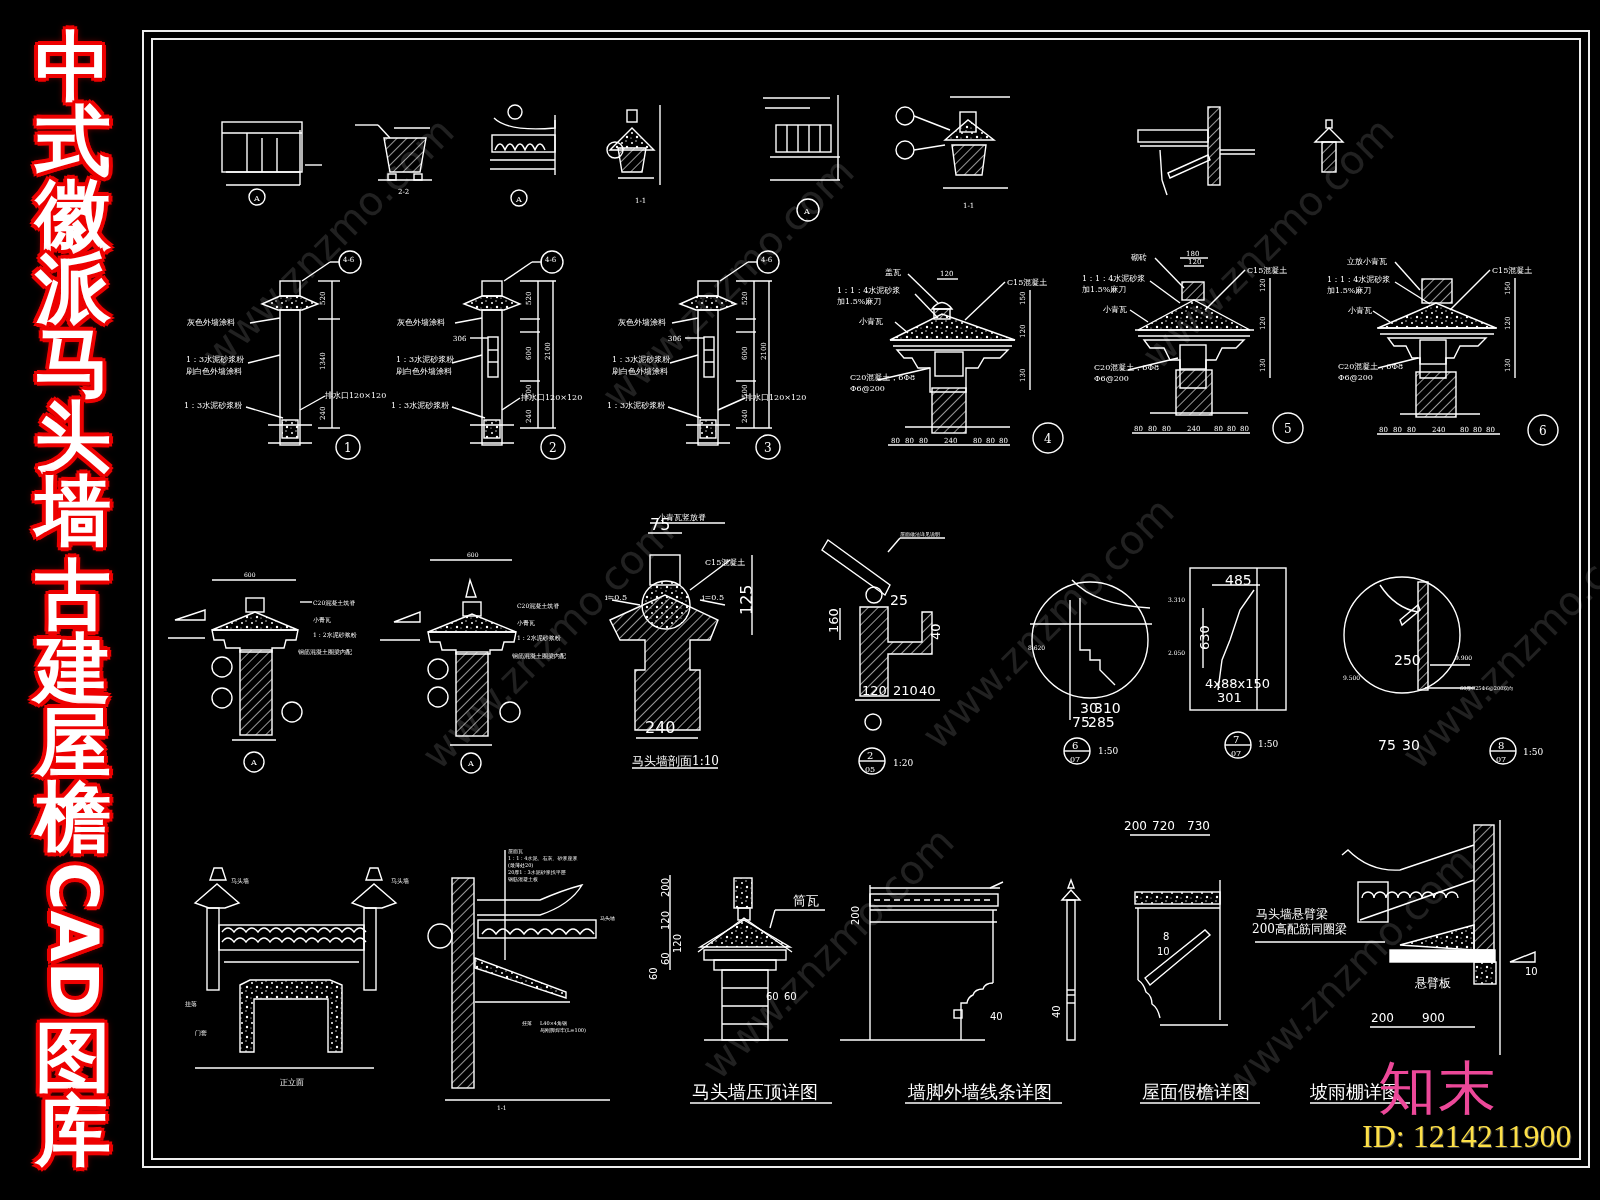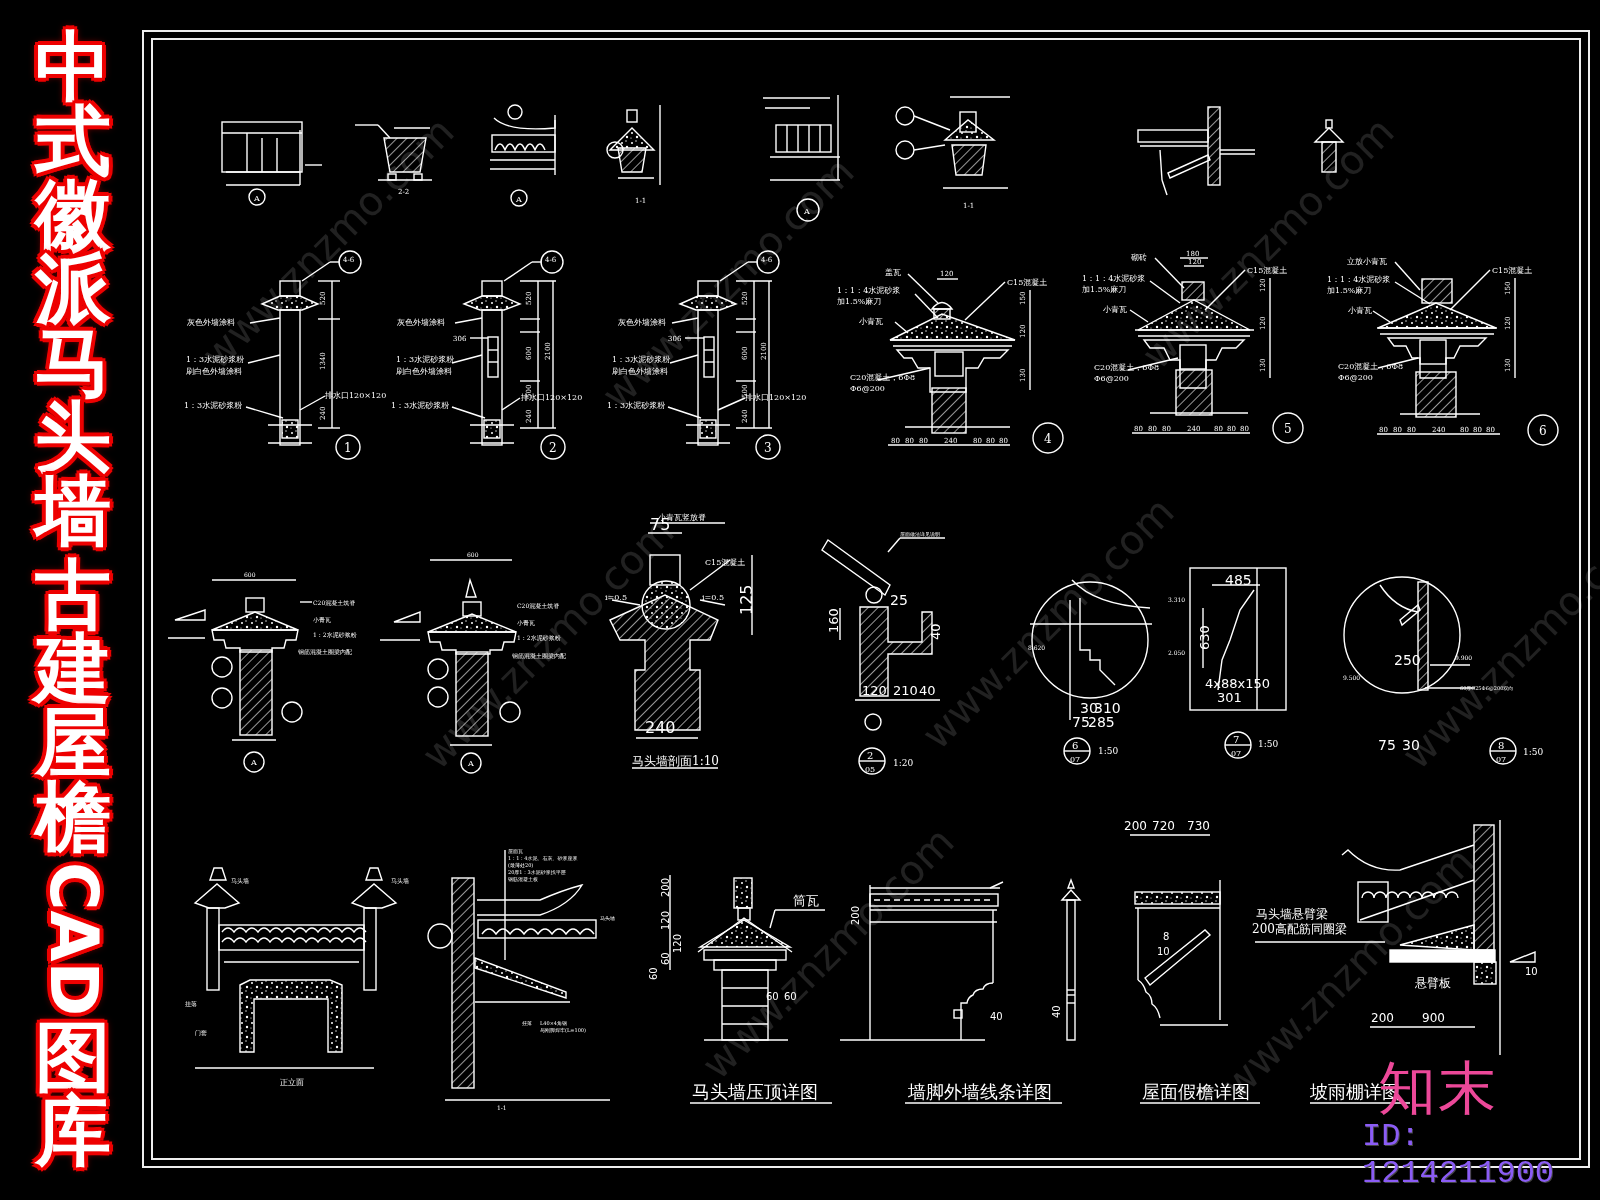--- a/index.html
+++ b/index.html
@@ -8,21 +8,21 @@
   #side-title span{display:block;font-family:"DejaVu Sans",sans-serif;font-weight:bold;font-size:76px;line-height:74px;color:#fff;
     text-shadow:0 0 0 #e00,3px 3px 0 #e00,-3px -3px 0 #e00,3px -3px 0 #e00,-3px 3px 0 #e00,0 4px 0 #e00,0 -4px 0 #e00,4px 0 0 #e00,-4px 0 0 #e00,0 0 8px #f00;}
   #side-title span.latin{font-size:66px;line-height:62px;}
   .frame-outer{position:absolute;left:142px;top:30px;width:1448px;height:1138px;border:2px solid #eee;box-sizing:border-box;}
   .frame-inner{position:absolute;left:151px;top:38px;width:1430px;height:1122px;border:2px solid #eee;box-sizing:border-box;}
   svg#drawing{position:absolute;left:0;top:0;}
   .cad text{font-family:"DejaVu Serif",serif;fill:#fff;}
   .cad .sans{font-family:"DejaVu Sans",sans-serif;}
   .wm{position:absolute;color:rgba(255,255,255,0.13);font-family:"DejaVu Sans",sans-serif;font-size:40px;transform:rotate(-45deg);white-space:nowrap;pointer-events:none;}
   .logo{position:absolute;left:1378px;top:1050px;font-family:"DejaVu Sans",sans-serif;font-size:58px;color:#ec4899;letter-spacing:2px;}
-  .idtag{position:absolute;left:1362px;top:1118px;font-family:Liberation Mono, monospace;font-size:32px;color:#8b5cf6;letter-spacing:0px;
+  .idtag{position:absolute;left:1362px;top:1118px;font-family:Liberation Serif, serif;font-size:32px;color:#fde047;letter-spacing:0px;
     text-shadow:1px 1px 0 #444;}
 </style>
 </head>
 <body>
 
 <div id="side-title">
   <span>中</span>
   <span>式</span>
   <span>徽</span>
   <span>派</span>

